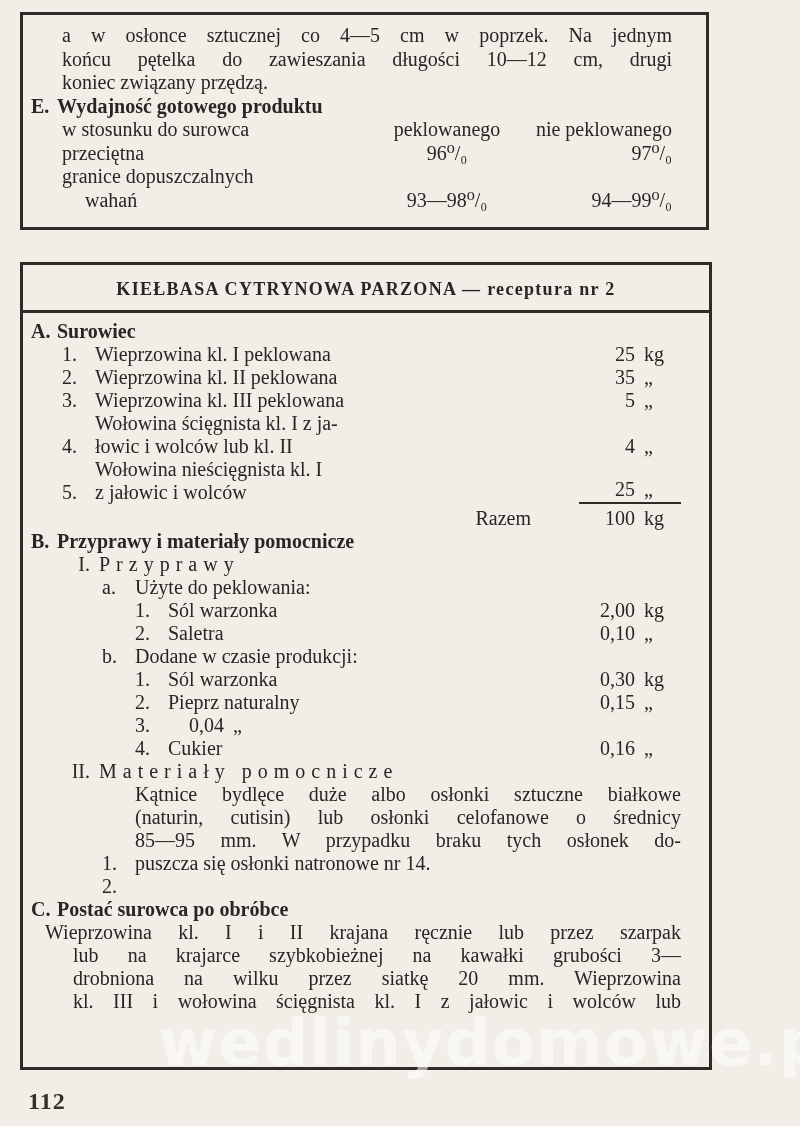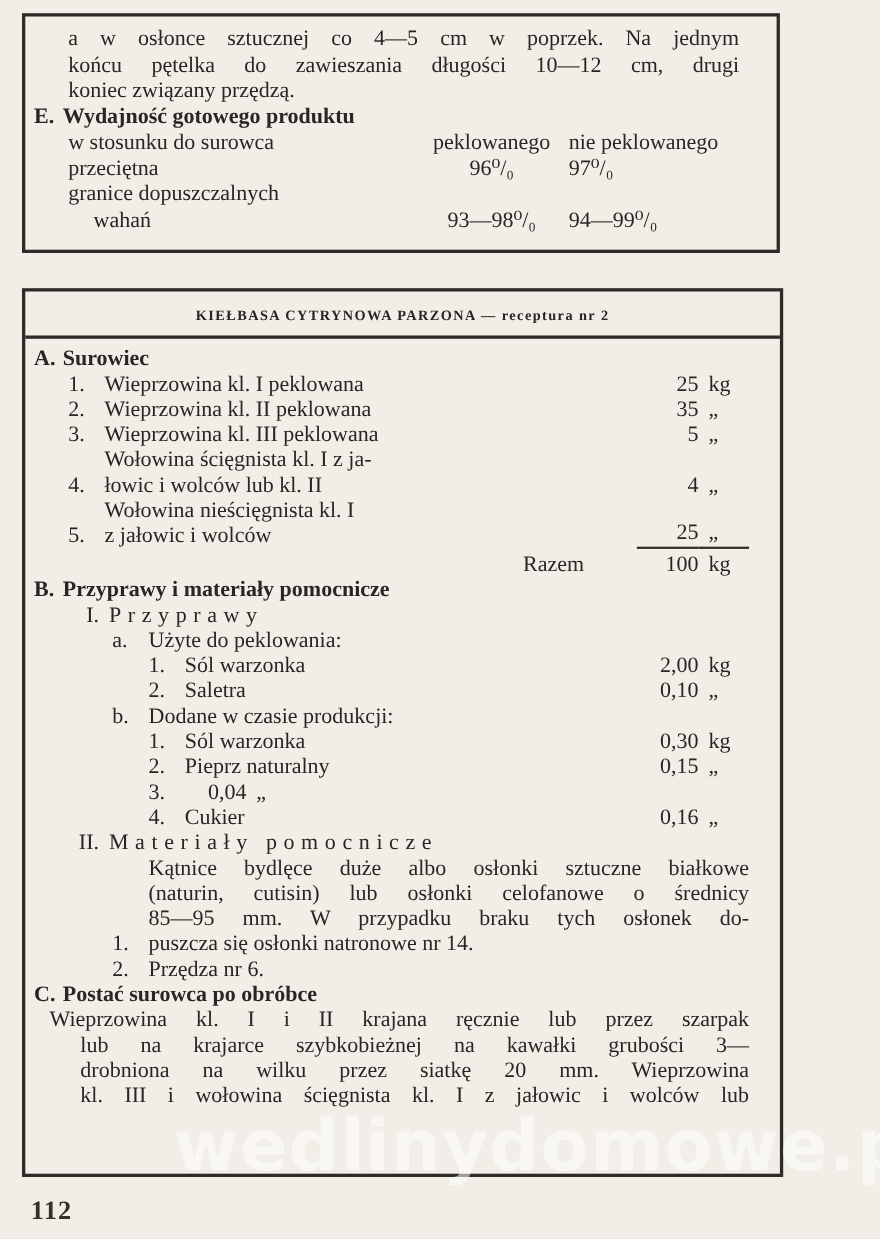--- a/index.html
+++ b/index.html
@@ -26,38 +26,38 @@
     padding:9px 34px 8px 8px;
     line-height:23.5px;
   }
   .main-box{
     left:20px;top:262px;width:692px;height:808px;
   }
   .title-row{
     padding:14px 10px 10px 10px;
     text-align:center;
     font-weight:bold;
-    font-size:13px;
+    font-size:18px;
     letter-spacing:1.3px;
     border-bottom:3px solid #2e2a25;
     white-space:nowrap;
   }
   .mcontent{
     padding:7px 28px 10px 8px;
     line-height:23px;
   }
   
   .pline{margin-left:31px;}
   .jst{text-align:justify;text-align-last:justify;}
   
   .yrow{display:flex;}
   .ylabel{flex:1 1 auto;padding-left:31px;white-space:nowrap;}
   .ylabel.ind{padding-left:54px;}
   .ycol1{flex:0 0 140px;text-align:center;white-space:nowrap;}
-  .ycol2{flex:0 0 155px;text-align:left;white-space:nowrap;}
+  .ycol2{flex:0 0 155px;text-align:right;white-space:nowrap;}
   
   .shead{display:flex;font-weight:bold;}
   .slabel{flex:0 0 26px;}
   .stitle{flex:1;}
   
   .irow{display:flex;align-items:flex-end;}
   .num{flex:0 0 33px;}
   .a-ind .num{margin-left:31px;}
   .b-ind .num{margin-left:104px;}
   .ii-ind .num{margin-left:71px;}
@@ -265,23 +265,20 @@
             <div class="num">1.</div>
             <div class="tcell">
               <div class="tline jst">Kątnice bydlęce duże albo osłonki sztuczne białkowe</div>
               <div class="tline jst">(naturin, cutisin) lub osłonki celofanowe o średnicy</div>
               <div class="tline jst">85—95 mm. W przypadku braku tych osłonek do-</div>
               <div class="tline">puszcza się osłonki natronowe nr 14.</div>
             </div>
           </div>
           <div class="irow ii-ind">
             <div class="num">2.</div>
-            <div class="tcell">
-              <div class="tline">Przędza nr 6.</div>
-            </div>
           </div>
         </div>
 
       <div class="shead">
         <div class="slabel">C.</div>
         <div class="stitle">Postać surowca po obróbce</div>
       </div>
       <div>
           <div class="scline jst first">Wieprzowina kl. I i II krajana ręcznie lub przez szarpak</div>
           <div class="scline jst">lub na krajarce szybkobieżnej na kawałki grubości 3—</div>

